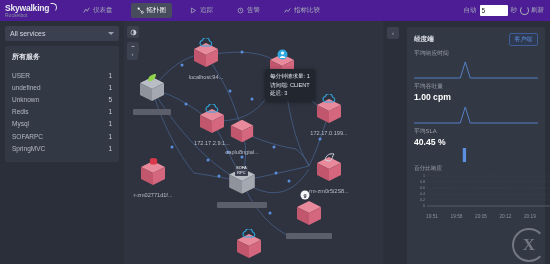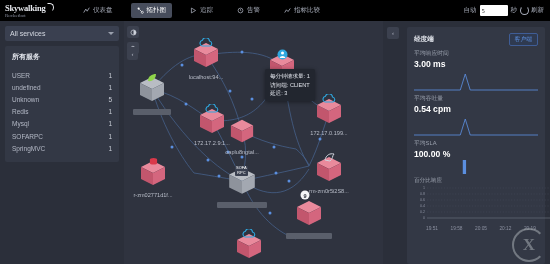--- a/index.html
+++ b/index.html
@@ -8,24 +8,23 @@
     background:#2b2f3a;
     font-family:"Liberation Sans","DejaVu Sans",sans-serif;
     color:#c9cdd6;
     -webkit-font-smoothing:antialiased;
   }
   .app{position:relative;width:550px;height:264px;overflow:hidden;}
 
   
   .topnav{
     position:absolute;left:0;top:0;width:550px;height:21px;
-    background:#000000;
+    background:#4c1d95;
     display:flex;align-items:center;
     border-bottom:1px solid #2a2e38;
-    font-family:Liberation Serif, serif;
   }
   .brand{display:flex;flex-direction:column;justify-content:center;
     padding-left:5px;width:58px;line-height:1;}
   .brand-name{font-size:8.5px;font-weight:bold;color:#e8eaef;letter-spacing:-.2px;
     position:relative;white-space:nowrap;}
   .brand-arc{display:inline-block;width:5px;height:7px;margin-left:1px;
      border:1.3px solid #e8eaef;border-left-color:transparent;border-bottom-color:transparent;
      border-radius:0 6px 6px 0;vertical-align:-1px;}
   .brand-sub{font-size:5px;color:#8b90a0;margin-top:1px;white-space:nowrap;}
 
@@ -446,33 +445,32 @@
 
   <div class="rpanel">
     <div class="rpanel-toggle">‹</div>
     <div class="rcard">
       <div class="rhead">
         <span class="rtitle">经度端</span>
         <span class="rbtn">客户端</span>
       </div>
 
       <div class="mlabel">平均响应时间</div>
-      <div class="mvalue">3.00 ms</div>
       <svg class="spark" viewBox="0 0 150 22" preserveAspectRatio="none">
         <path d="M0 20 L56 20 L62 4 L68 20 L150 20" fill="none" stroke="#5b8fe0" stroke-width="0.9"></path>
       </svg>
 
       <div class="mlabel">平均吞吐量</div>
-      <div class="mvalue">0.54 cpm</div>
+      <div class="mvalue">1.00 cpm</div>
       <svg class="spark" viewBox="0 0 150 22" preserveAspectRatio="none">
         <path d="M0 20 L56 20 L62 4 L68 20 L150 20" fill="none" stroke="#5b8fe0" stroke-width="0.9"></path>
       </svg>
 
       <div class="mlabel">平均SLA</div>
-      <div class="mvalue">100.00 %</div>
+      <div class="mvalue">40.45 %</div>
       <svg class="spark" style="height:14px;" viewBox="0 0 150 14" preserveAspectRatio="none">
         <rect x="59" y="0" width="4" height="14" fill="#5b8fe0"></rect>
       </svg>
 
       <div class="barlabel">百分比响应</div>
       <div class="chartwrap">
         <svg width="150" height="40" viewBox="0 0 150 40">
           <g stroke="#454b59" stroke-width="0.5" stroke-dasharray="1.4,1.4">
             <line x1="13" y1="2" x2="148" y2="2"></line>
             <line x1="13" y1="8" x2="148" y2="8"></line>

